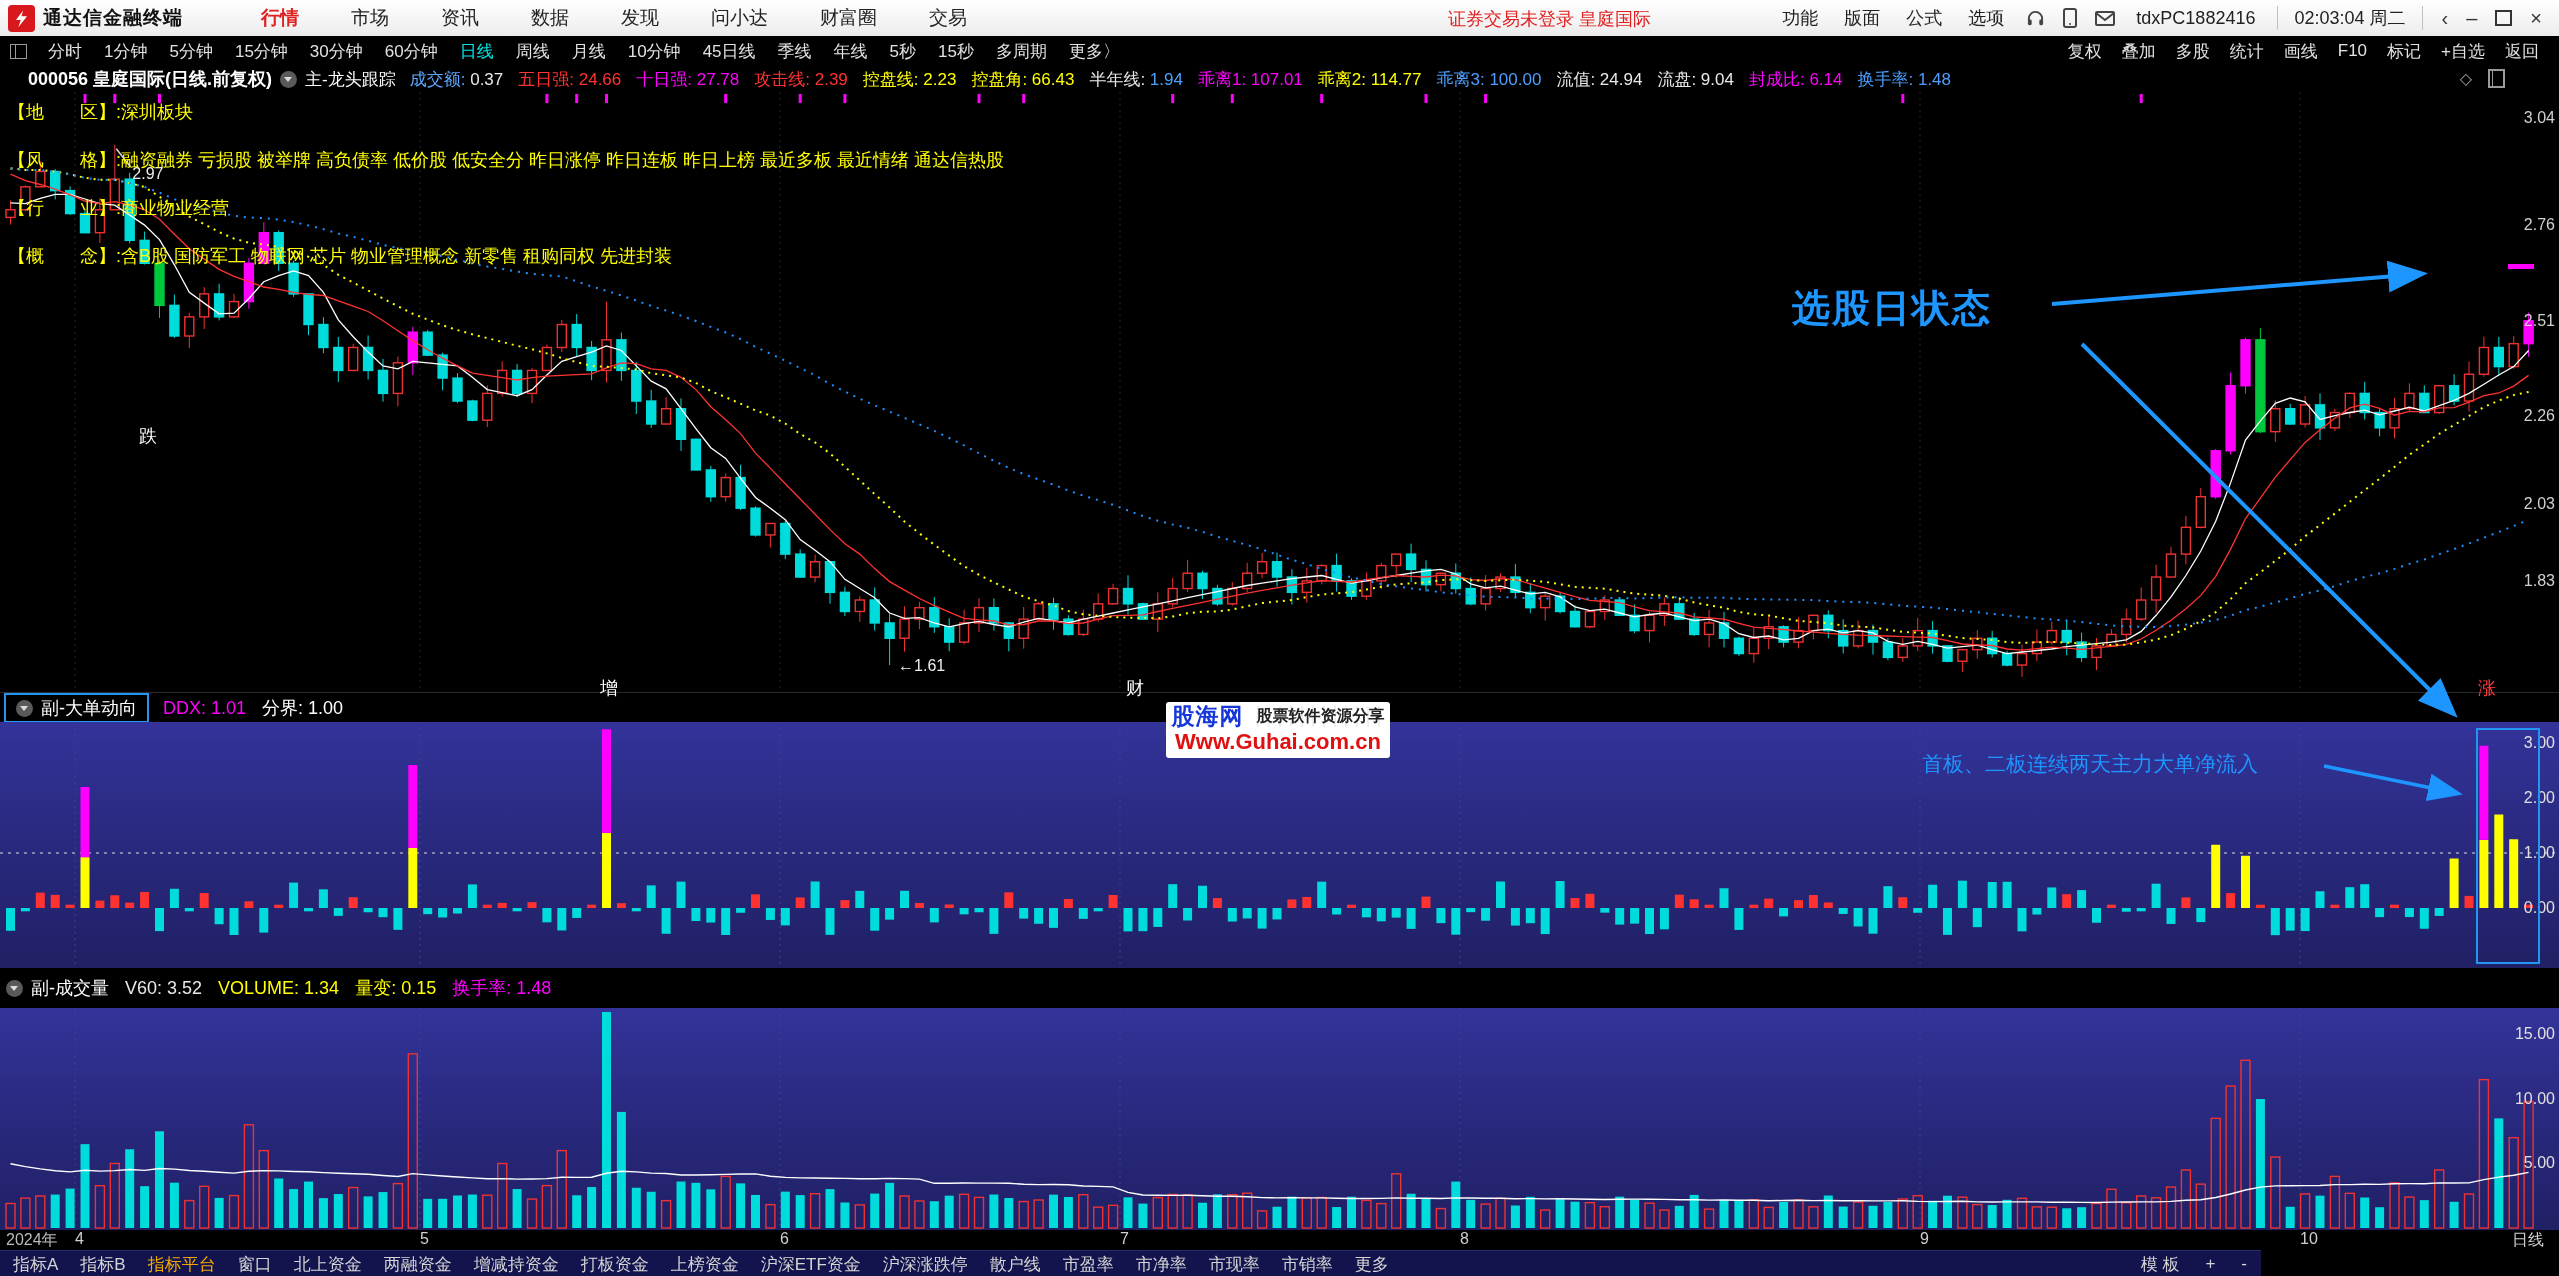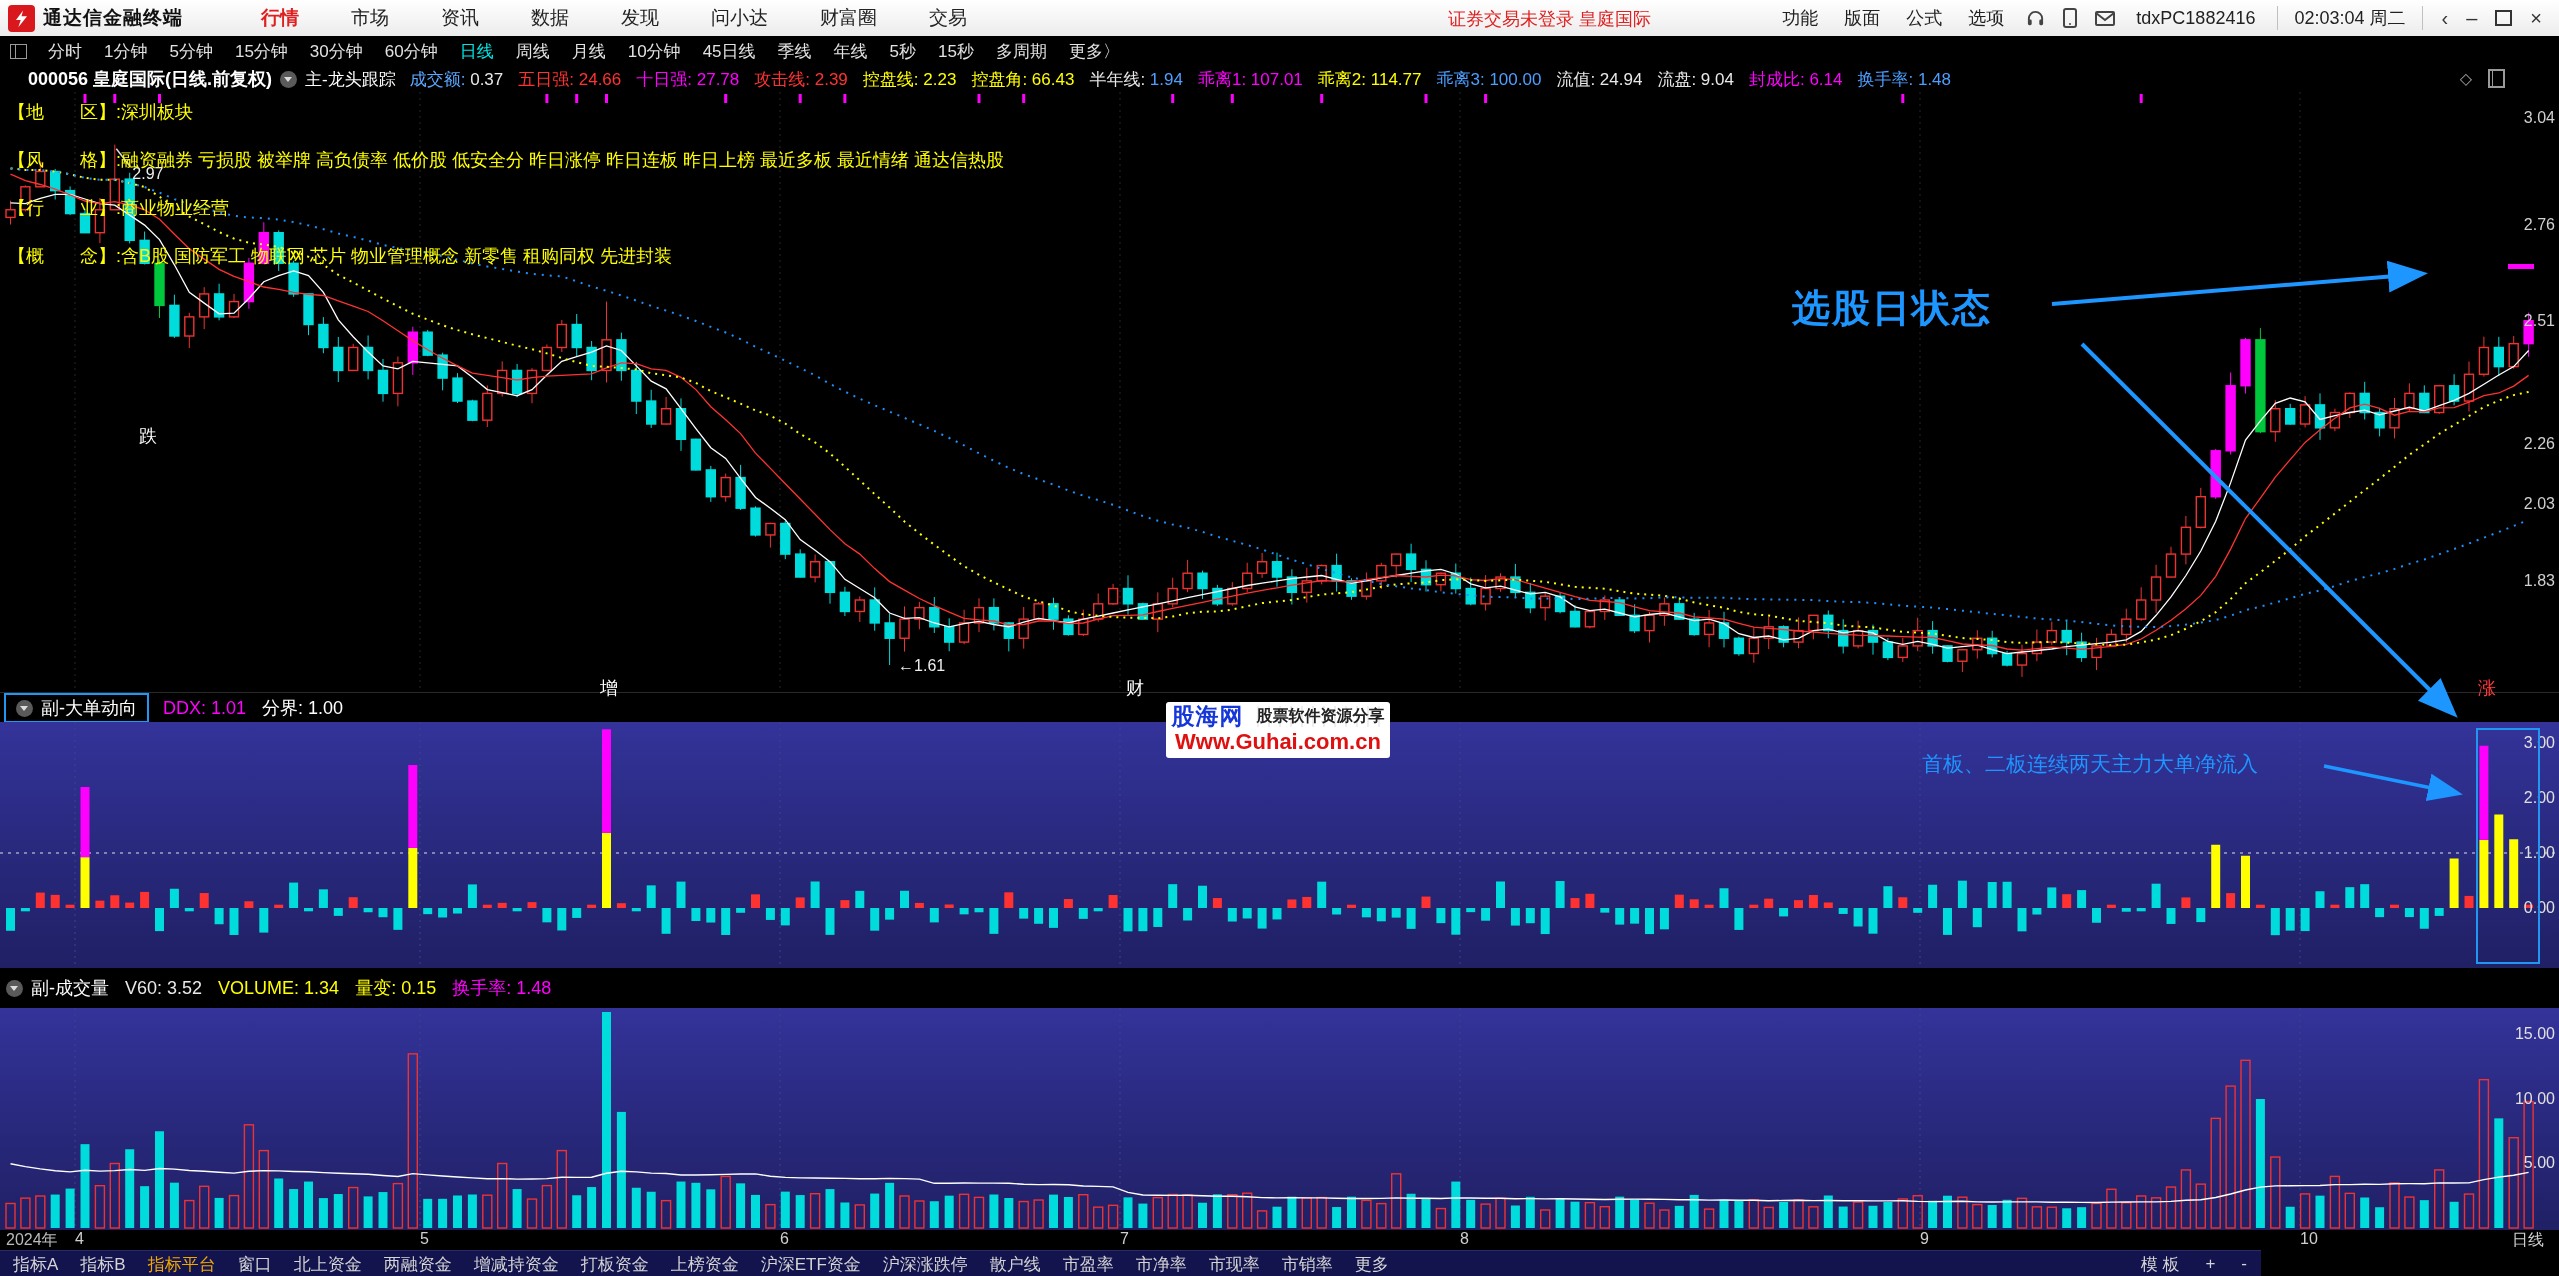--- a/index.html
+++ b/index.html
@@ -151,20 +151,31 @@
       <span class="pi">周线</span>
       <span class="pi">月线</span>
       <span class="pi">10分钟</span>
       <span class="pi">45日线</span>
       <span class="pi">季线</span>
       <span class="pi">年线</span>
       <span class="pi">5秒</span>
       <span class="pi">15秒</span>
       <span class="pi">多周期</span>
       <span class="pi">更多〉</span>
+    </div>
+  <div id="period-right">
+      <span class="pr">复权</span>
+      <span class="pr">叠加</span>
+      <span class="pr">多股</span>
+      <span class="pr">统计</span>
+      <span class="pr">画线</span>
+      <span class="pr">F10</span>
+      <span class="pr">标记</span>
+      <span class="pr">+自选</span>
+      <span class="pr">返回</span>
     </div>
 </div>
 
 <div id="info-bar">
   <span id="symbol">000056 皇庭国际(日线.前复权)</span>
   <span class="chev-circle"></span>
   <span id="strategy">主-龙头跟踪</span>
   <div id="info-fields" style="display:flex;align-items:center;">
       <span class="fld"><span style="color: rgb(90, 168, 255);">成交额: </span><span style="color: rgb(232, 232, 232);">0.37</span></span>
       <span class="fld"><span style="color: rgb(255, 50, 50);">五日强: </span><span style="color: rgb(255, 50, 50);">24.66</span></span>
@@ -569,21 +580,21 @@
   <div id="watermark">
     <div id="wm-row1">
       <span id="wm-name">股海网</span>
       <span id="wm-slogan">股票软件资源分享</span>
     </div>
     <div id="wm-url">Www.Guhai.com.cn</div>
   </div>
 <span class="axis-lab" style="top: 16.926px;">3.04</span>
     <span class="axis-lab" style="top: 124.054px;">2.76</span>
     <span class="axis-lab" style="top: 219.704px;">2.51</span>
-    <span class="axis-lab" style="top: 315.354px; margin-top: 28px;">2.26</span>
+    <span class="axis-lab" style="top: 315.354px;">2.26</span>
     <span class="axis-lab" style="top: 403.352px;">2.03</span>
     <span class="axis-lab" style="top: 479.872px;">1.83</span>
     <span class="marker-ch" style="left: 139px; top: 332px; color: rgb(255, 255, 255);">跌</span>
     <span class="marker-ch" style="left: 600px; top: 584px; color: rgb(255, 255, 255);">增</span>
     <span class="marker-ch" style="left: 1126px; top: 584px; color: rgb(255, 255, 255);">财</span>
     <span class="marker-ch" style="left: 2478px; top: 584px; color: rgb(255, 59, 59);">涨</span>
   </div>
 
 <div id="callout-selection">选股日状态</div>
 <div id="callout-inflow">首板、二板连续两天主力大单净流入</div>

